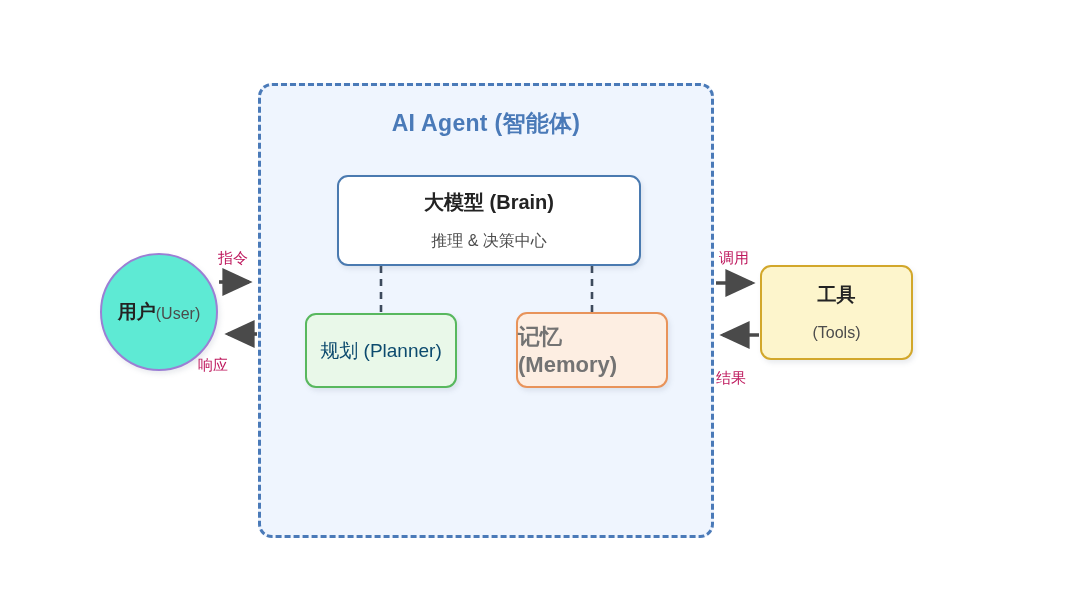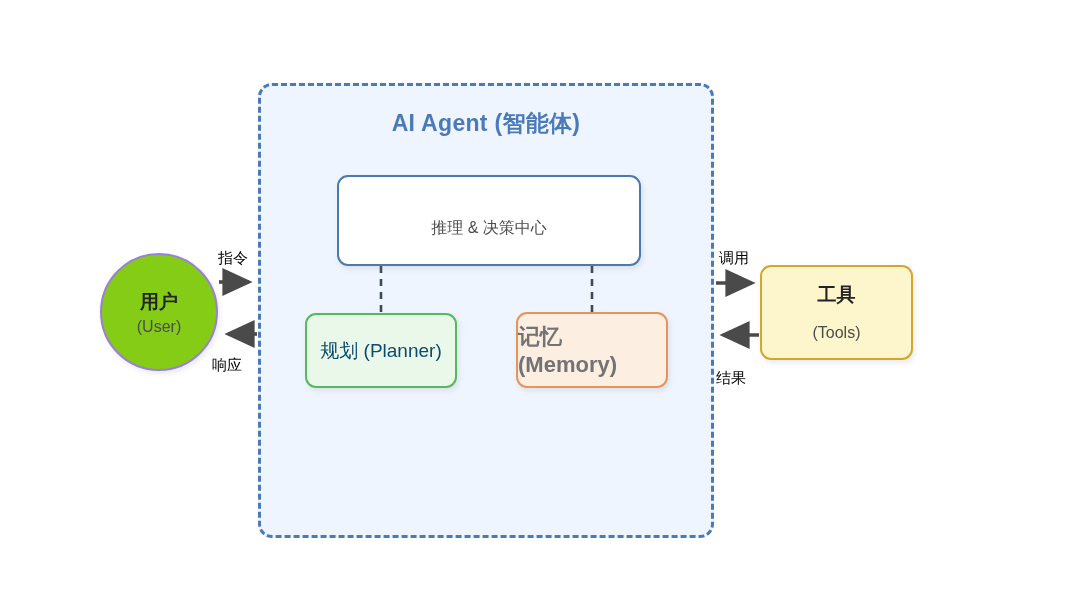--- a/index.html
+++ b/index.html
@@ -119,25 +119,25 @@
   }
 
   
   .user-circle {
     position: absolute;
     left: 100px;
     top: 253px;
     width: 118px;
     height: 118px;
     border-radius: 50%;
-    background: #84cc16;
+    background: #5eead4;
     border: 2.5px solid #9b7fd4;
     box-sizing: border-box;
     display: flex;
-    flex-direction: column;
+    flex-direction: row;
     align-items: center;
     justify-content: center;
     box-shadow: 2px 3px 5px rgba(120,130,150,0.16);
   }
   .user-circle .title-cn {
     font-size: 19px;
     font-weight: bold;
     color: #232323;
   }
   .user-circle .sub {
@@ -152,26 +152,26 @@
     left: 0; top: 0;
     width: 1080px;
     height: 602px;
     pointer-events: none;
   }
 
   
   .edge-label {
     position: absolute;
     font-size: 15px;
-    color: #000000;
+    color: #be185d;
     white-space: nowrap;
     text-align: right;
   }
   .lbl-instruct { left: 218px; top: 249px; }
-  .lbl-respond  { left: 212px; top: 356px; }
+  .lbl-respond  { left: 198px; top: 356px; }
   .lbl-invoke   { left: 719px; top: 249px; }
   .lbl-result   { left: 716px; top: 369px; }
 </style>
 </head>
 <body>
 
 <div id="canvas">
 
   <div class="agent-container"></div>
 
@@ -183,20 +183,21 @@
 
     <line x1="592" y1="266" x2="592" y2="312" stroke="#3d4a5c" stroke-width="2.6" stroke-dasharray="7,6"></line>
   </svg>
 
   <div class="user-circle">
     <div class="title-cn">用户</div>
     <div class="sub">(User)</div>
   </div>
 
   <div class="node brain">
+    <div class="title-cn">大模型 (Brain)</div>
     <div class="sub">推理 &amp; 决策中心</div>
   </div>
 
   <div class="node planner">
     <div class="flat">规划 (Planner)</div>
   </div>
 
   <div class="node memory">
     <div class="flat">记忆 (Memory)</div>
   </div>

